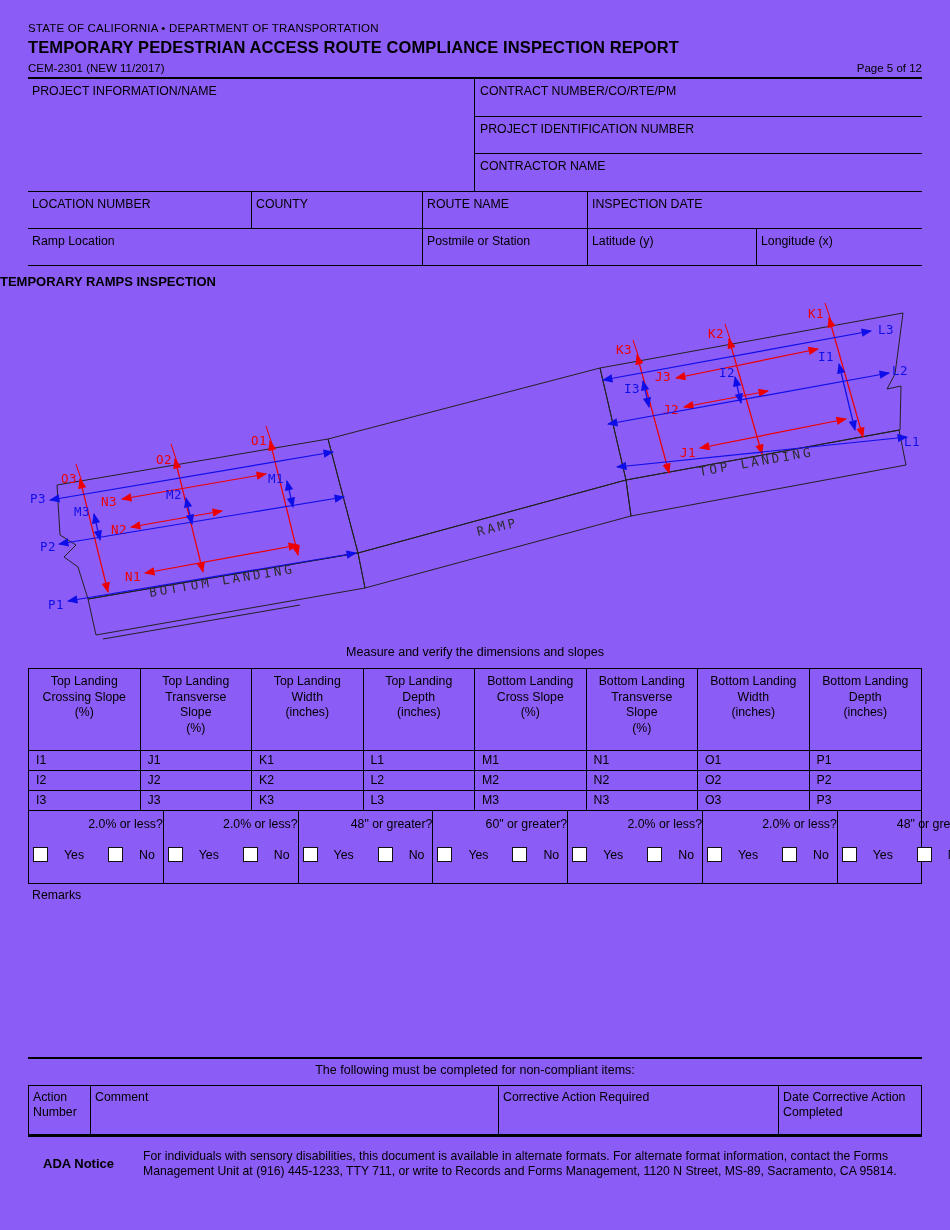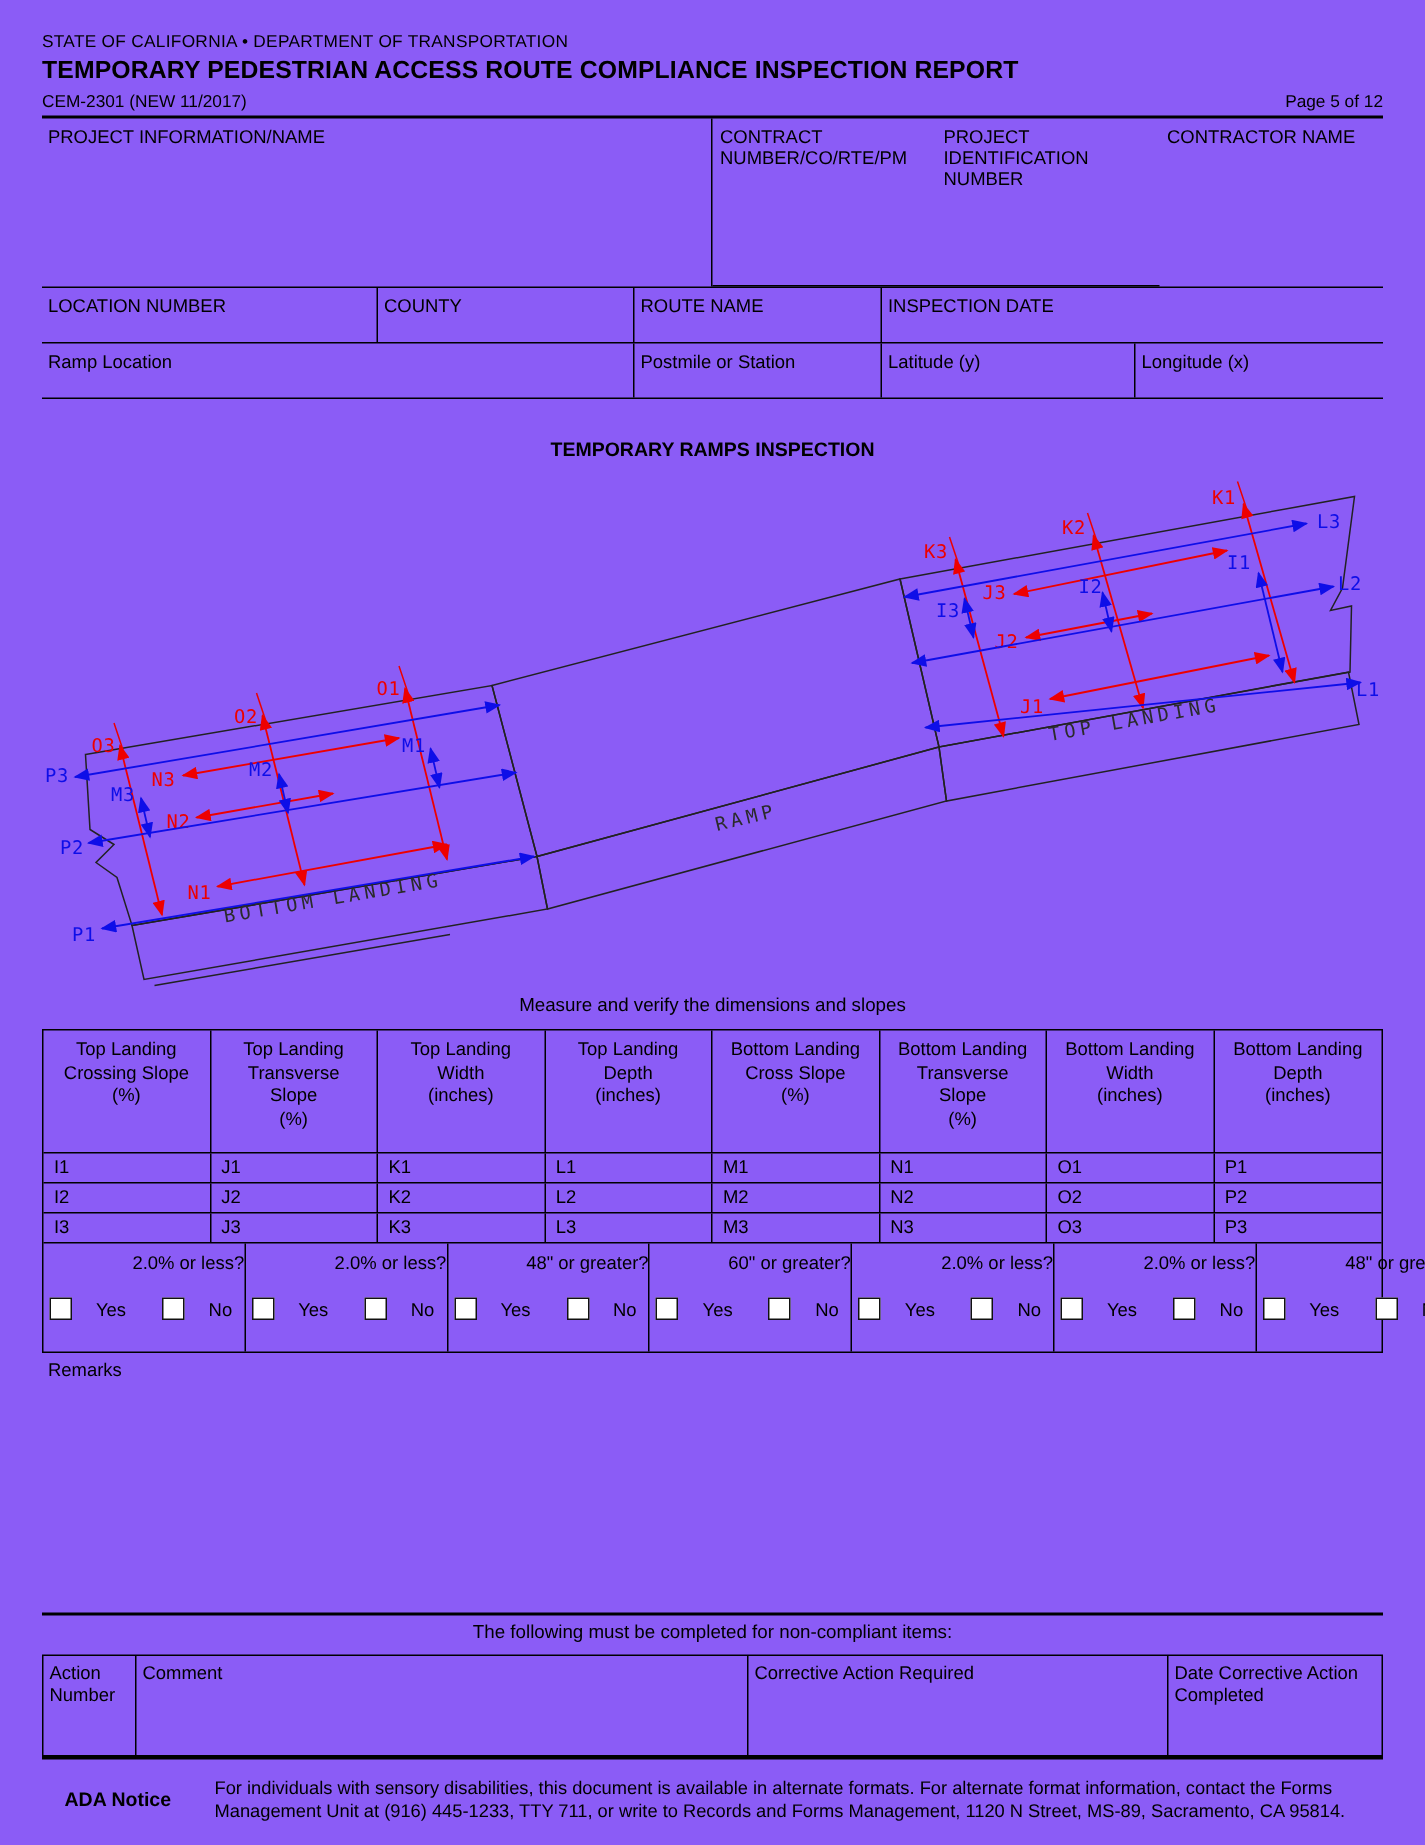--- a/index.html
+++ b/index.html
@@ -12,31 +12,31 @@
   .mx { margin-left:28px; margin-right:28px; }
 
   
   .agency { font-size:11.5px; line-height:14px; letter-spacing:.2px; }
   .doc-title { font-size:16.5px; font-weight:bold; line-height:21px; margin-top:2px; letter-spacing:.1px; }
   .meta-row { display:flex; justify-content:space-between; font-size:11.5px; line-height:14px; margin-top:3px; }
 
   
   .info1 { margin-top:2px; border-top:2.5px solid #000; border-bottom:1.5px solid #000; height:115px; display:flex; }
   .info1-left { width:447px; border-right:1.5px solid #000; padding:5px 4px; font-size:12.3px; }
-  .info1-right { flex:1; display:flex; flex-direction:row; }
+  .info1-right { flex:1; display:flex; flex-direction:column; }
   .info1-right .fcell { flex:1; border-bottom:1px solid #000; padding:5px 5px; font-size:12.3px; }
   .info1-right .fcell:last-child { border-bottom:none; }
 
   
   .loc-row { display:grid; height:37px; border-bottom:1px solid #000; }
   .loc-row:last-of-type { border-bottom:2.5px solid #000; height:38px; }
   .loc-row .lcell { border-right:1px solid #000; padding:5px 4px; font-size:12.3px; }
   .loc-row .lcell:last-child { border-right:none; }
 
-  .sec-title { text-align:center; font-weight:bold; font-size:13px; margin-top:26px; height:16px; }
+  .sec-title { text-align:left; font-weight:bold; font-size:13px; margin-top:8px; height:16px; }
 
   .diagram-wrap { height:352px; margin-top:2px; position:relative; }
   .cadtext { font-family:"DejaVu Sans Mono",monospace; fill:#2b2b2b; font-size:12.5px; letter-spacing:3px; }
   .cadlabel { font-family:"DejaVu Sans Mono",monospace; font-size:12.5px; letter-spacing:.5px; }
 
   .measure-caption { text-align:center; font-size:12.5px; height:15px; margin-top:1px; }
 
   
   .main-table { margin-top:8px; border:1.5px solid #000; }
   .mt-head { display:grid; grid-template-columns:repeat(8,1fr); height:81px; }
@@ -52,21 +52,21 @@
   .cb-box { display:inline-block; width:15px; height:15px; border:1.5px solid #111; background:#fff; flex:none; }
   .cb-lab { font-size:12.3px; margin-right:8px; }
 
   .remarks { height:20px; padding:4px 0 0 4px; font-size:12.3px; }
   .spacer { height:153px; }
   .rule2 { border-top:2px solid #000; height:0; }
   .following { text-align:center; font-size:12.5px; margin-top:4px; height:16px; }
 
   
   .action-table { margin-top:6px; border-top:1.5px solid #000; border-bottom:3px solid #000;
-    border-left:1px solid #000; border-right:1px solid #000; height:70px;
+    border-left:1px solid #000; border-right:1px solid #000; height:52px;
     display:grid; grid-template-columns:62px 408px 280px 1fr; }
   .action-table .acell { border-right:1px solid #000; padding:4px 0 0 4px; font-size:12.3px; line-height:15px; }
   .action-table .acell:last-child { border-right:none; }
 
   .ada { display:flex; margin-top:12px; padding-left:15px; }
   .ada-label { font-weight:bold; font-size:13px; width:88px; flex:none; padding-top:7px; }
   .ada-text { font-size:12.2px; line-height:15px; max-width:790px; padding-left:12px; }
 </style>
 </head>
 <body>

